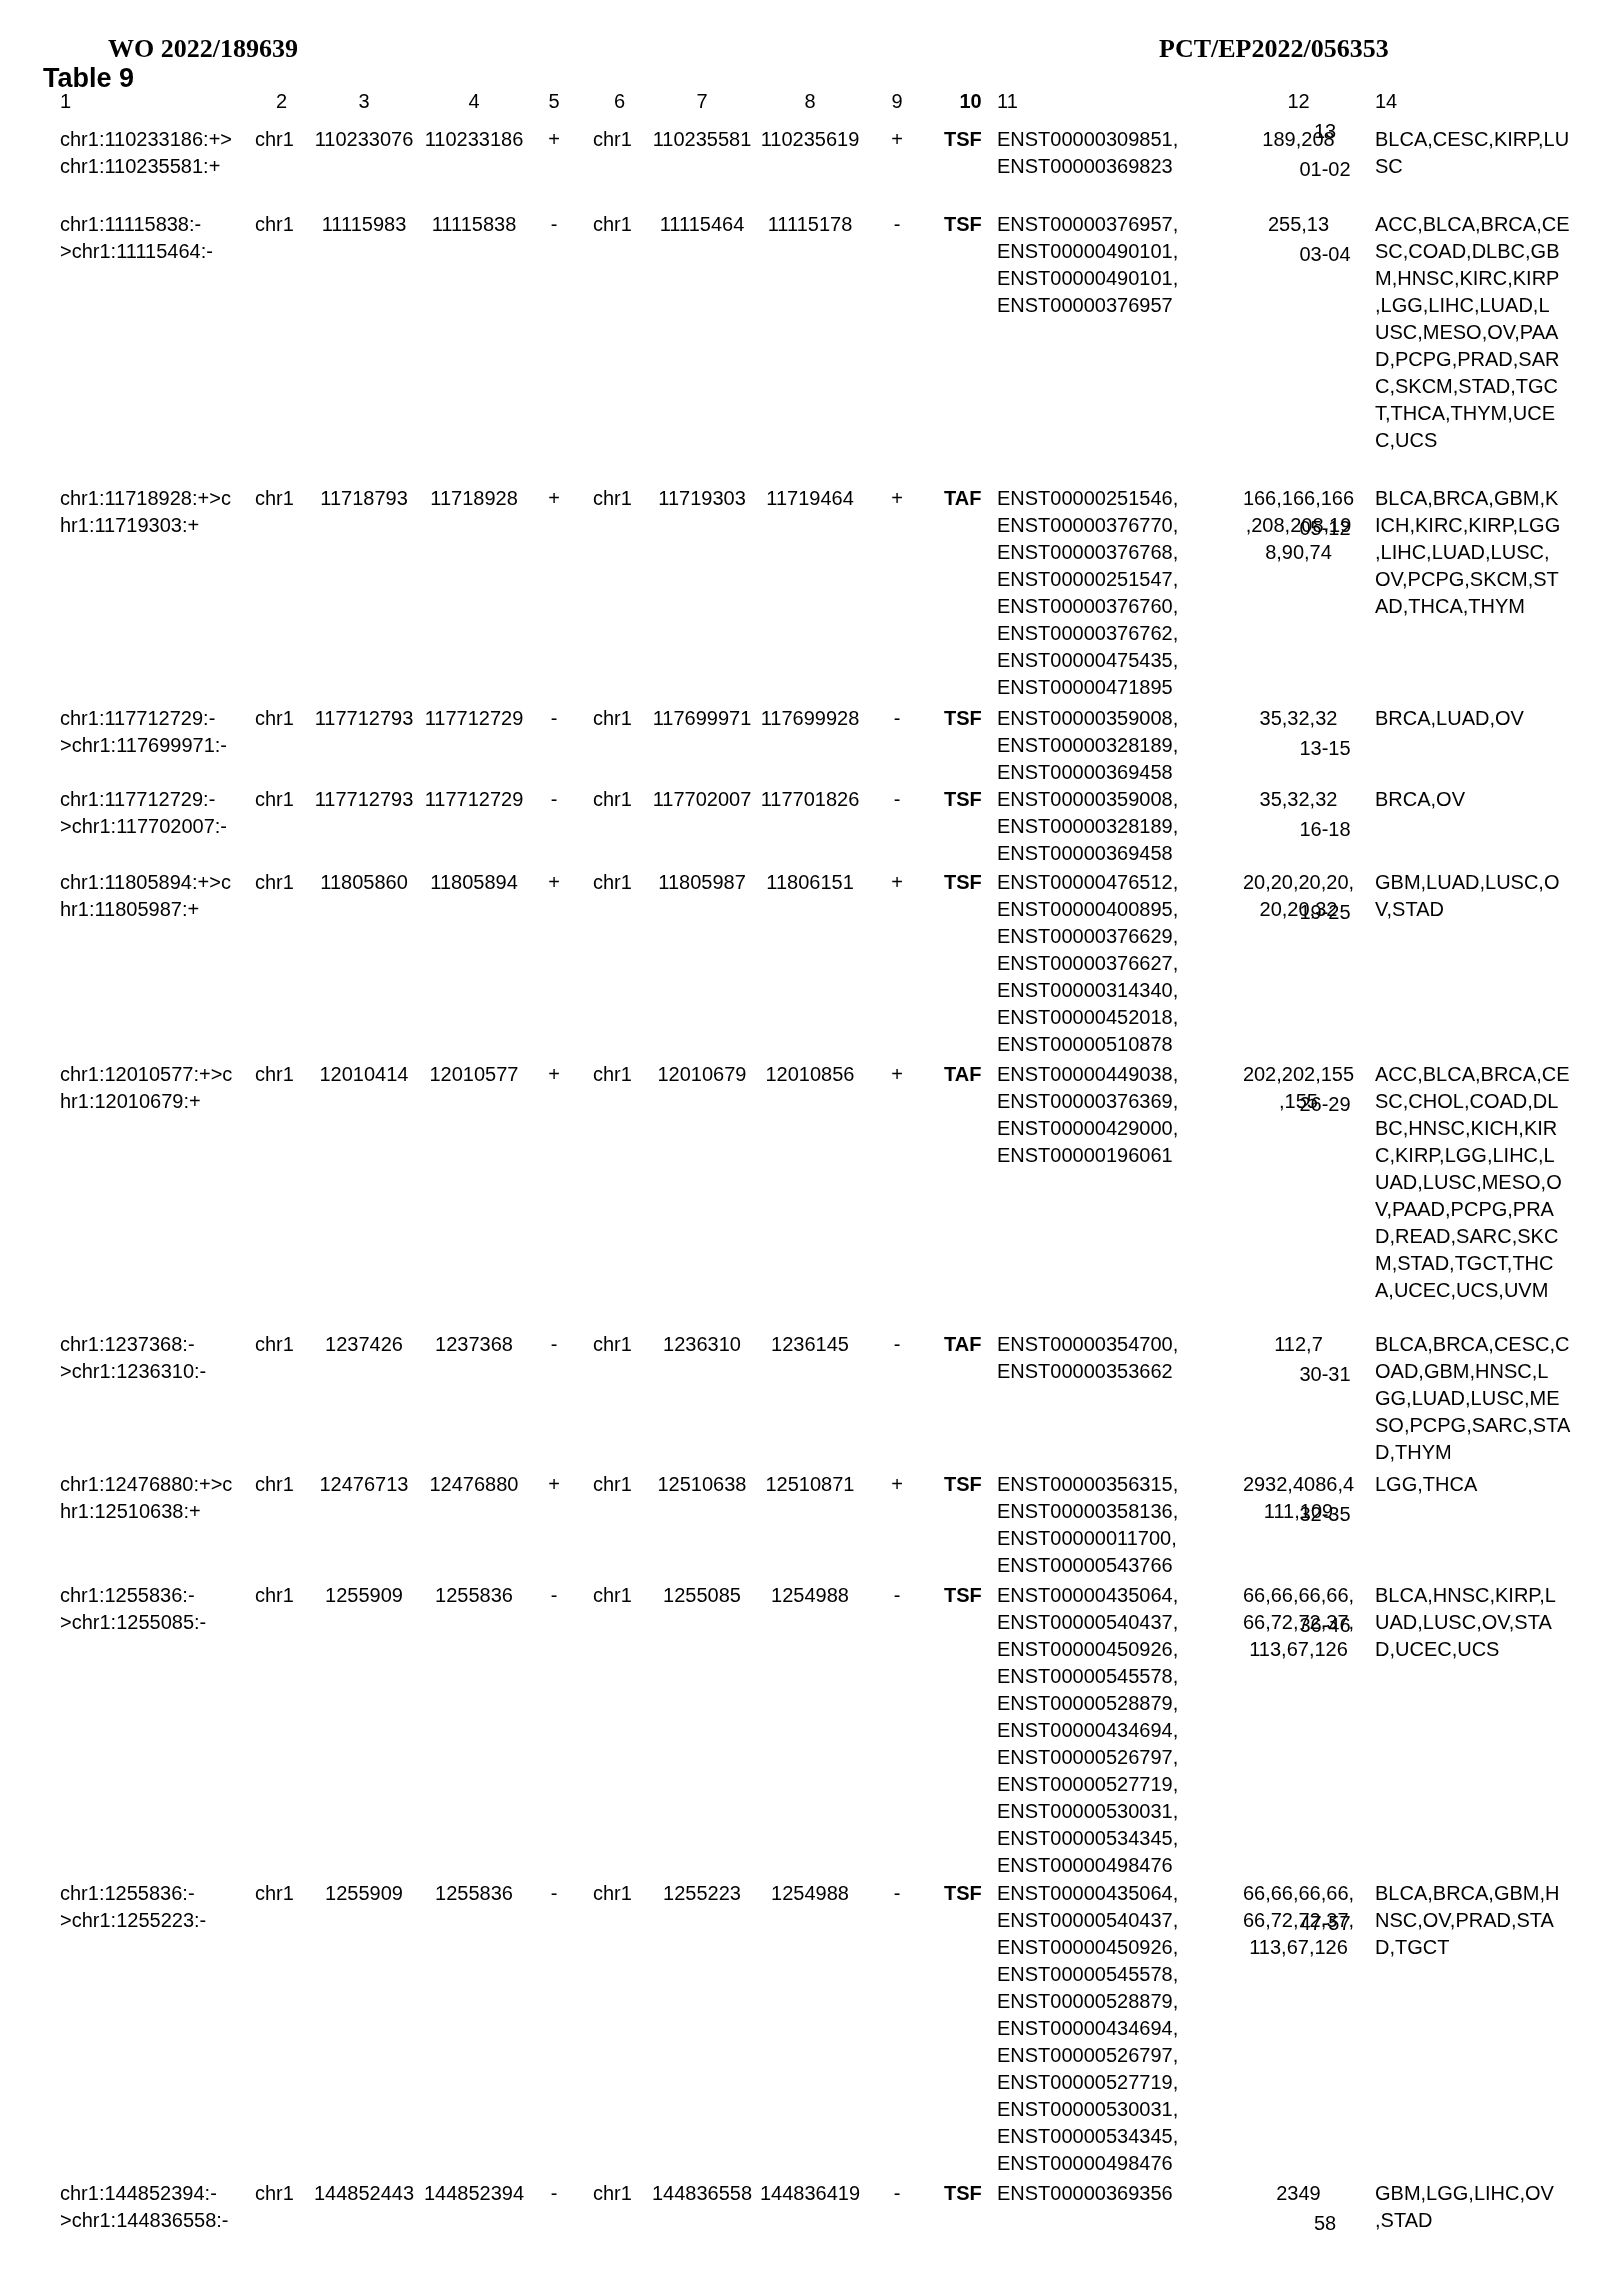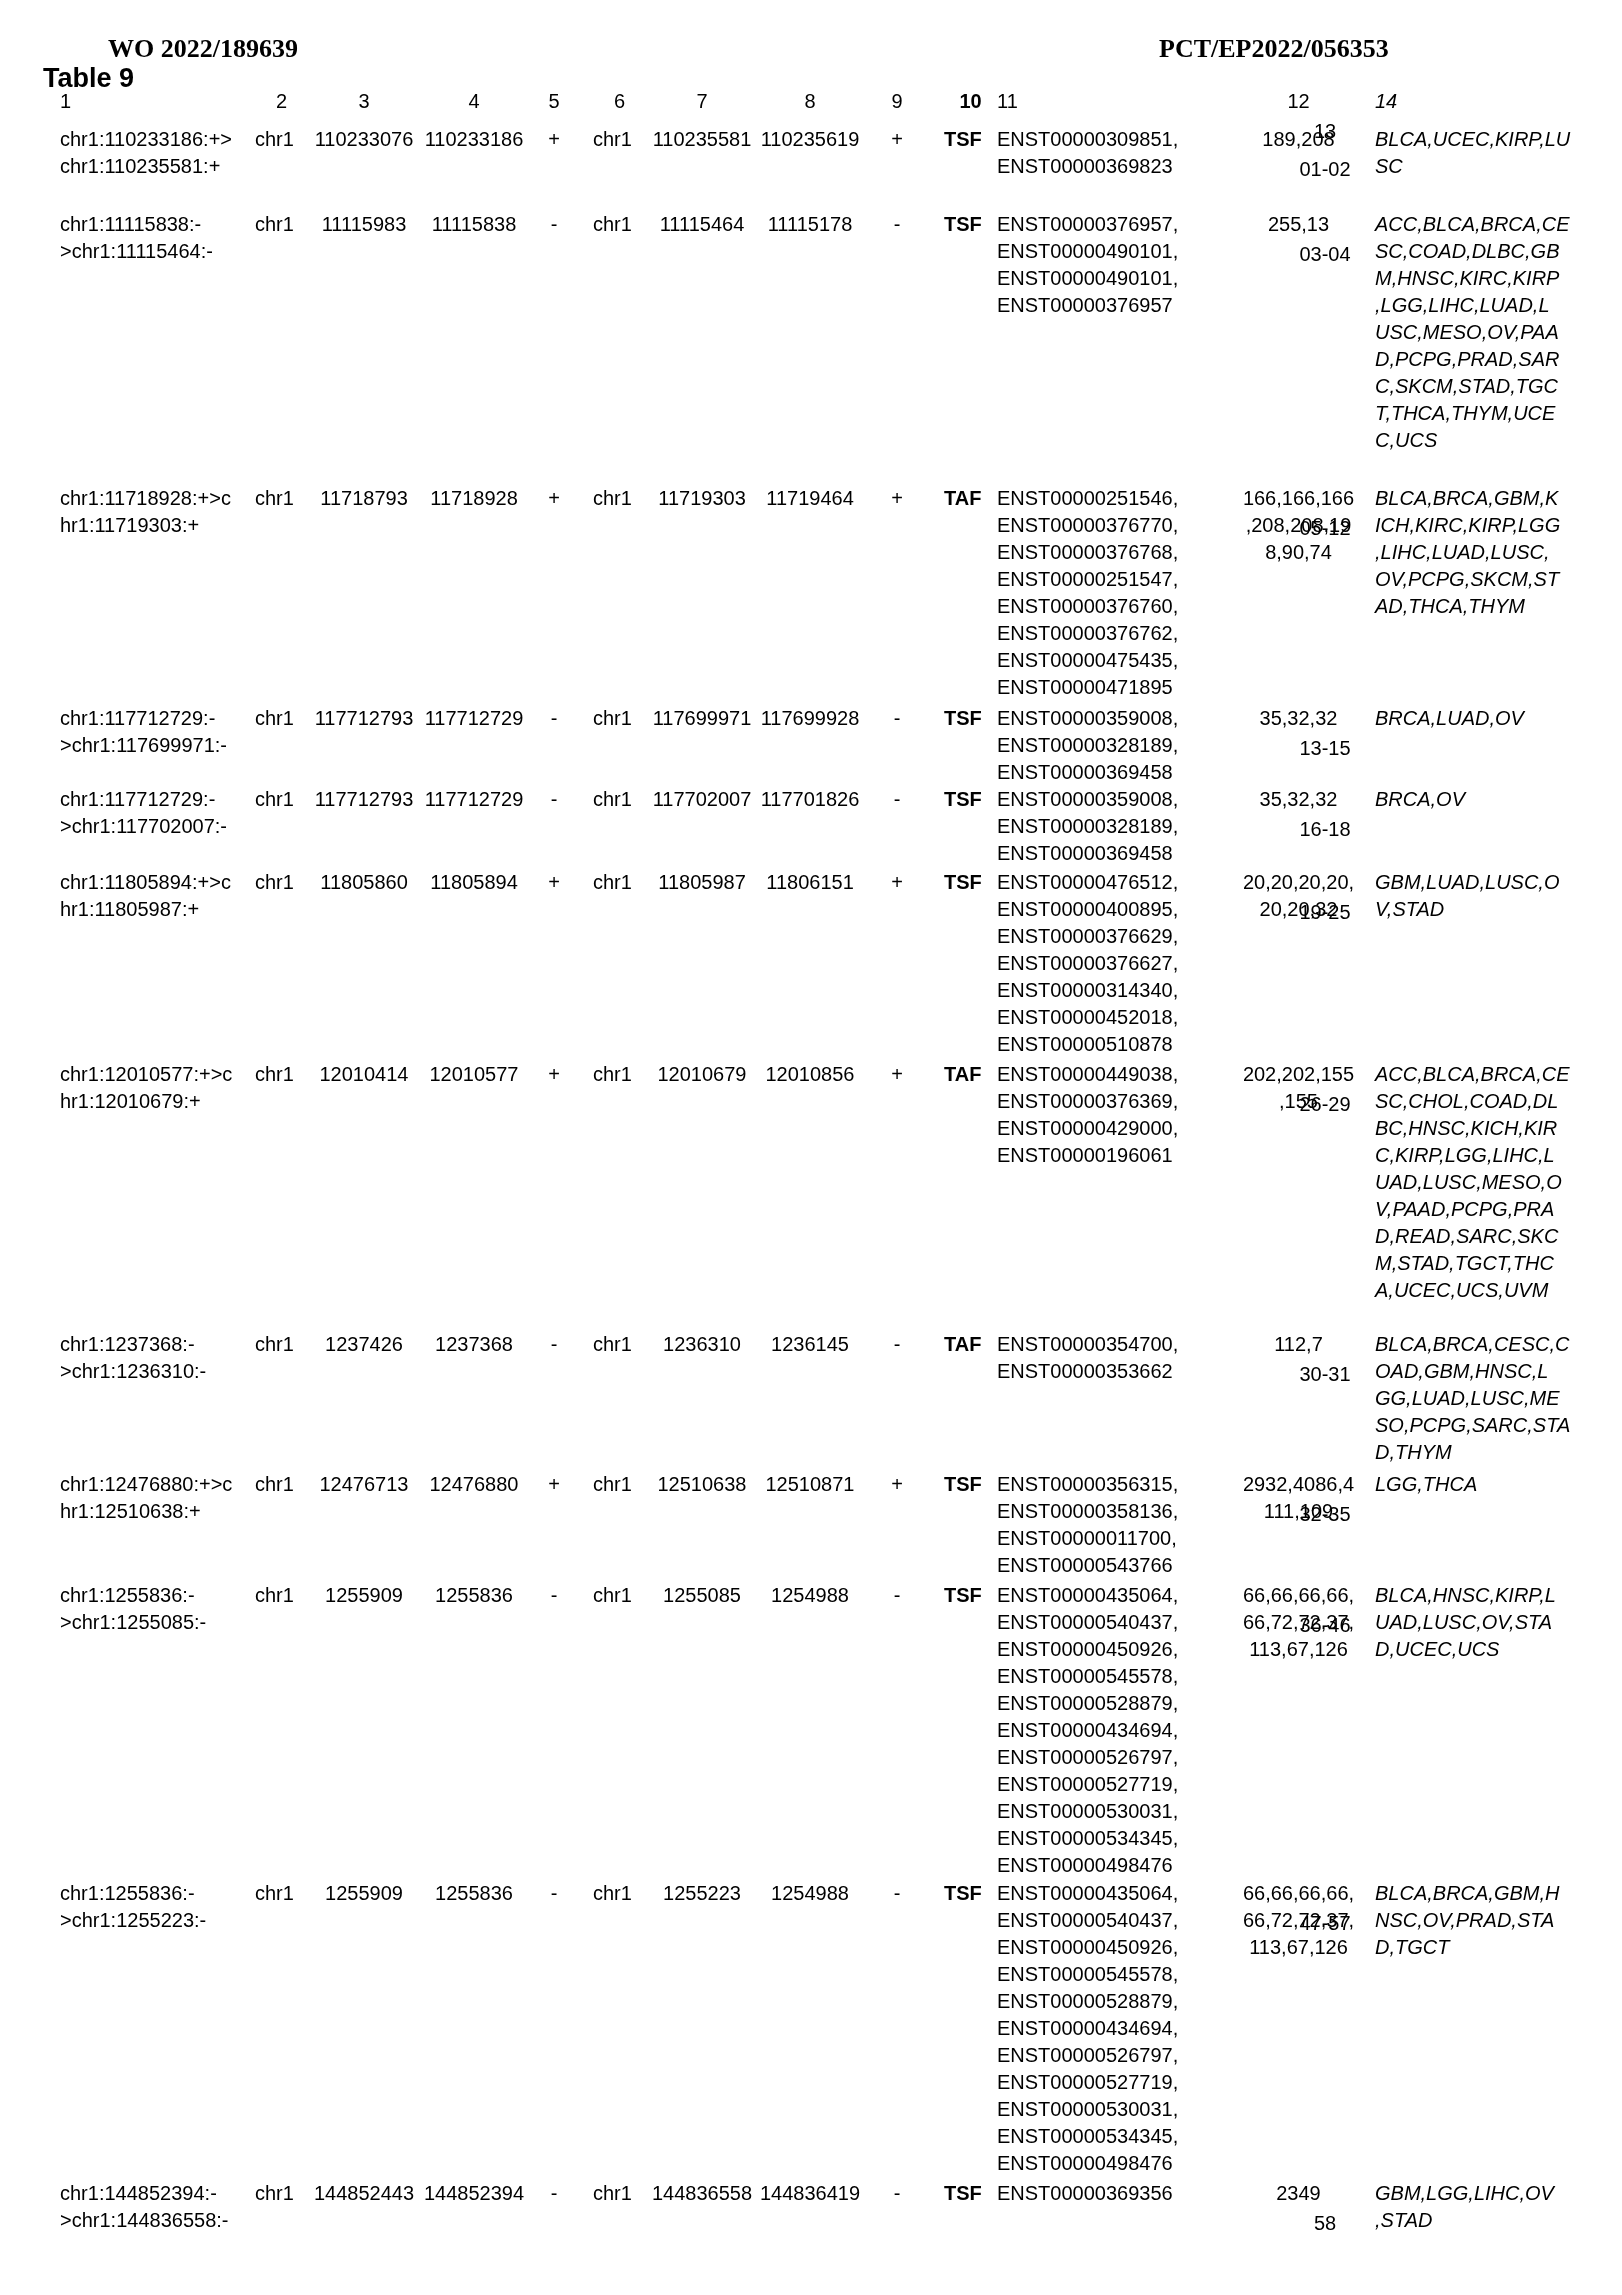--- a/index.html
+++ b/index.html
@@ -37,21 +37,21 @@
   .c4  { left: 413px;  width: 122px; text-align: center; }
   .c5  { left: 531px;  width: 46px;  text-align: center; }
   .c6  { left: 593px;  width: 53px;  }
   .c7  { left: 641px;  width: 122px; text-align: center; }
   .c8  { left: 749px;  width: 122px; text-align: center; }
   .c9  { left: 874px; width: 46px;  text-align: center; }
   .c10 { left: 944px; width: 53px; font-weight: bold;  }
   .c11 { left: 997px; width: 190px; }
   .c12 { left: 1230px; width: 137px; text-align: center; }
   .c13 { left: 1287px; width: 76px; text-align: center; margin-top: 30px; }
-  .c14 { left: 1375px; width: 198px; font-style: italic; }
+  .c14 { left: 1375px; width: 198px; }
   .hdr-row .c2, .hdr-row .c6, .hdr-row .c10 { text-align: center; }
 </style>
 </head>
 <body>
 
 <div class="doc-number left">WO 2022/189639</div>
 <div class="doc-number right">PCT/EP2022/056353</div>
 <div class="table-title">Table 9</div>
 
 <div class="hdr-row">
@@ -81,21 +81,21 @@
     <div class="cell c5">+</div>
     <div class="cell c6">chr1</div>
     <div class="cell c7">110235581</div>
     <div class="cell c8">110235619</div>
     <div class="cell c9">+</div>
     <div class="cell c10">TSF</div>
     <div class="cell c11">ENST00000309851,
 ENST00000369823</div>
     <div class="cell c12">189,208</div>
     <div class="cell c13">01-02</div>
-    <div class="cell c14">BLCA,UCEC,KIRP,LU
+    <div class="cell c14">BLCA,CESC,KIRP,LU
 SC</div>
   </div>
     <div class="row" style="top: 211px;">
     <div class="cell c1">chr1:11115838:-
 &gt;chr1:11115464:-</div>
     <div class="cell c2">chr1</div>
     <div class="cell c3">11115983</div>
     <div class="cell c4">11115838</div>
     <div class="cell c5">-</div>
     <div class="cell c6">chr1</div>

